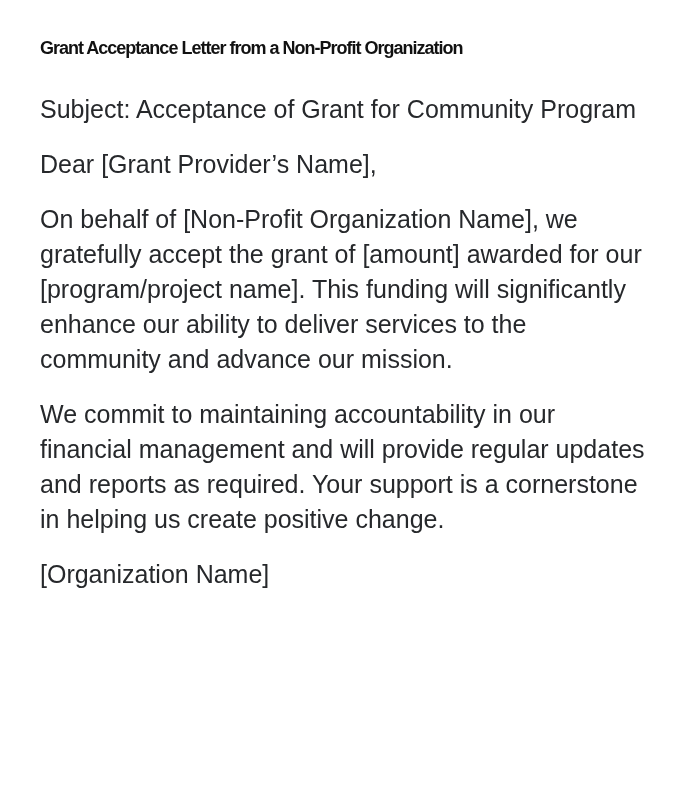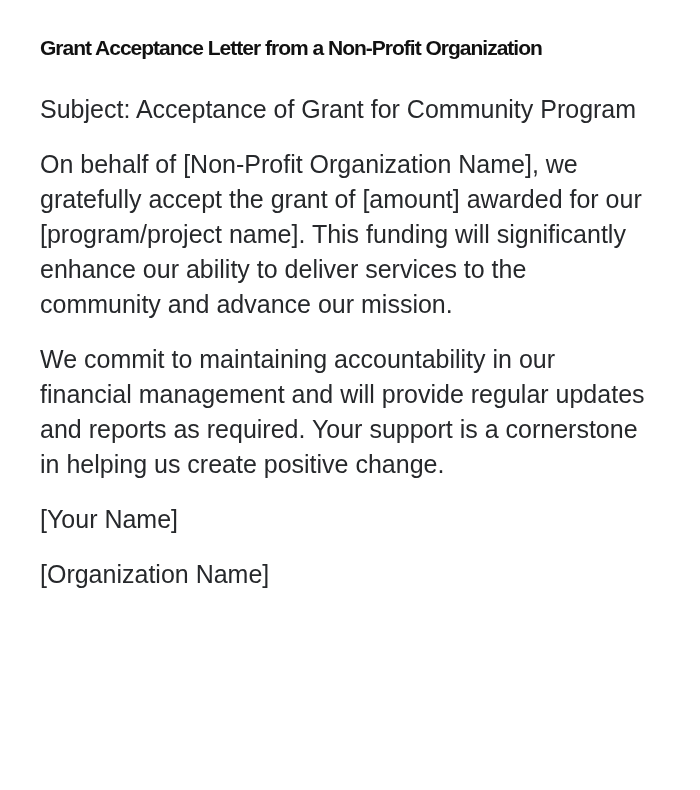--- a/index.html
+++ b/index.html
@@ -10,21 +10,21 @@
   }
   .page {
     width: 700px;
     height: 790px;
     background: #ffffff;
     padding: 26px 40px 40px 40px;
     overflow: hidden;
   }
   .doc-title {
     max-width: 620px;
-    font-size: 21px;
+    font-size: 18px;
     font-weight: 700;
     letter-spacing: -1px;
     line-height: 44px;
     color: #111111;
     margin: 0 0 22px 0;
   }
   .body-text {
     max-width: 608px;
     font-size: 25px;
     line-height: 35px;
@@ -35,24 +35,24 @@
 </style>
 </head>
 <body>
 
 <div class="page">
 
   <h1 class="doc-title">Grant Acceptance Letter from a Non-Profit Organization</h1>
 
   <p class="body-text">Subject: Acceptance of Grant for Community Program</p>
 
+  <p class="body-text">Dear [Grant Provider’s Name],</p>
 
   <p class="body-text">On behalf of [Non-Profit Organization Name], we gratefully accept the grant of [amount] awarded for our [program/project name]. This funding will significantly enhance our ability to deliver services to the community and advance our mission.</p>
 
   <p class="body-text">We commit to maintaining accountability in our financial management and will provide regular updates and reports as required. Your support is a cornerstone in helping us create positive change.</p>
 
 
-  <p class="body-text">[Your Name]</p>
 
 
   <p class="body-text">[Organization Name]</p>
 
 </div>
 
 </body></html>

